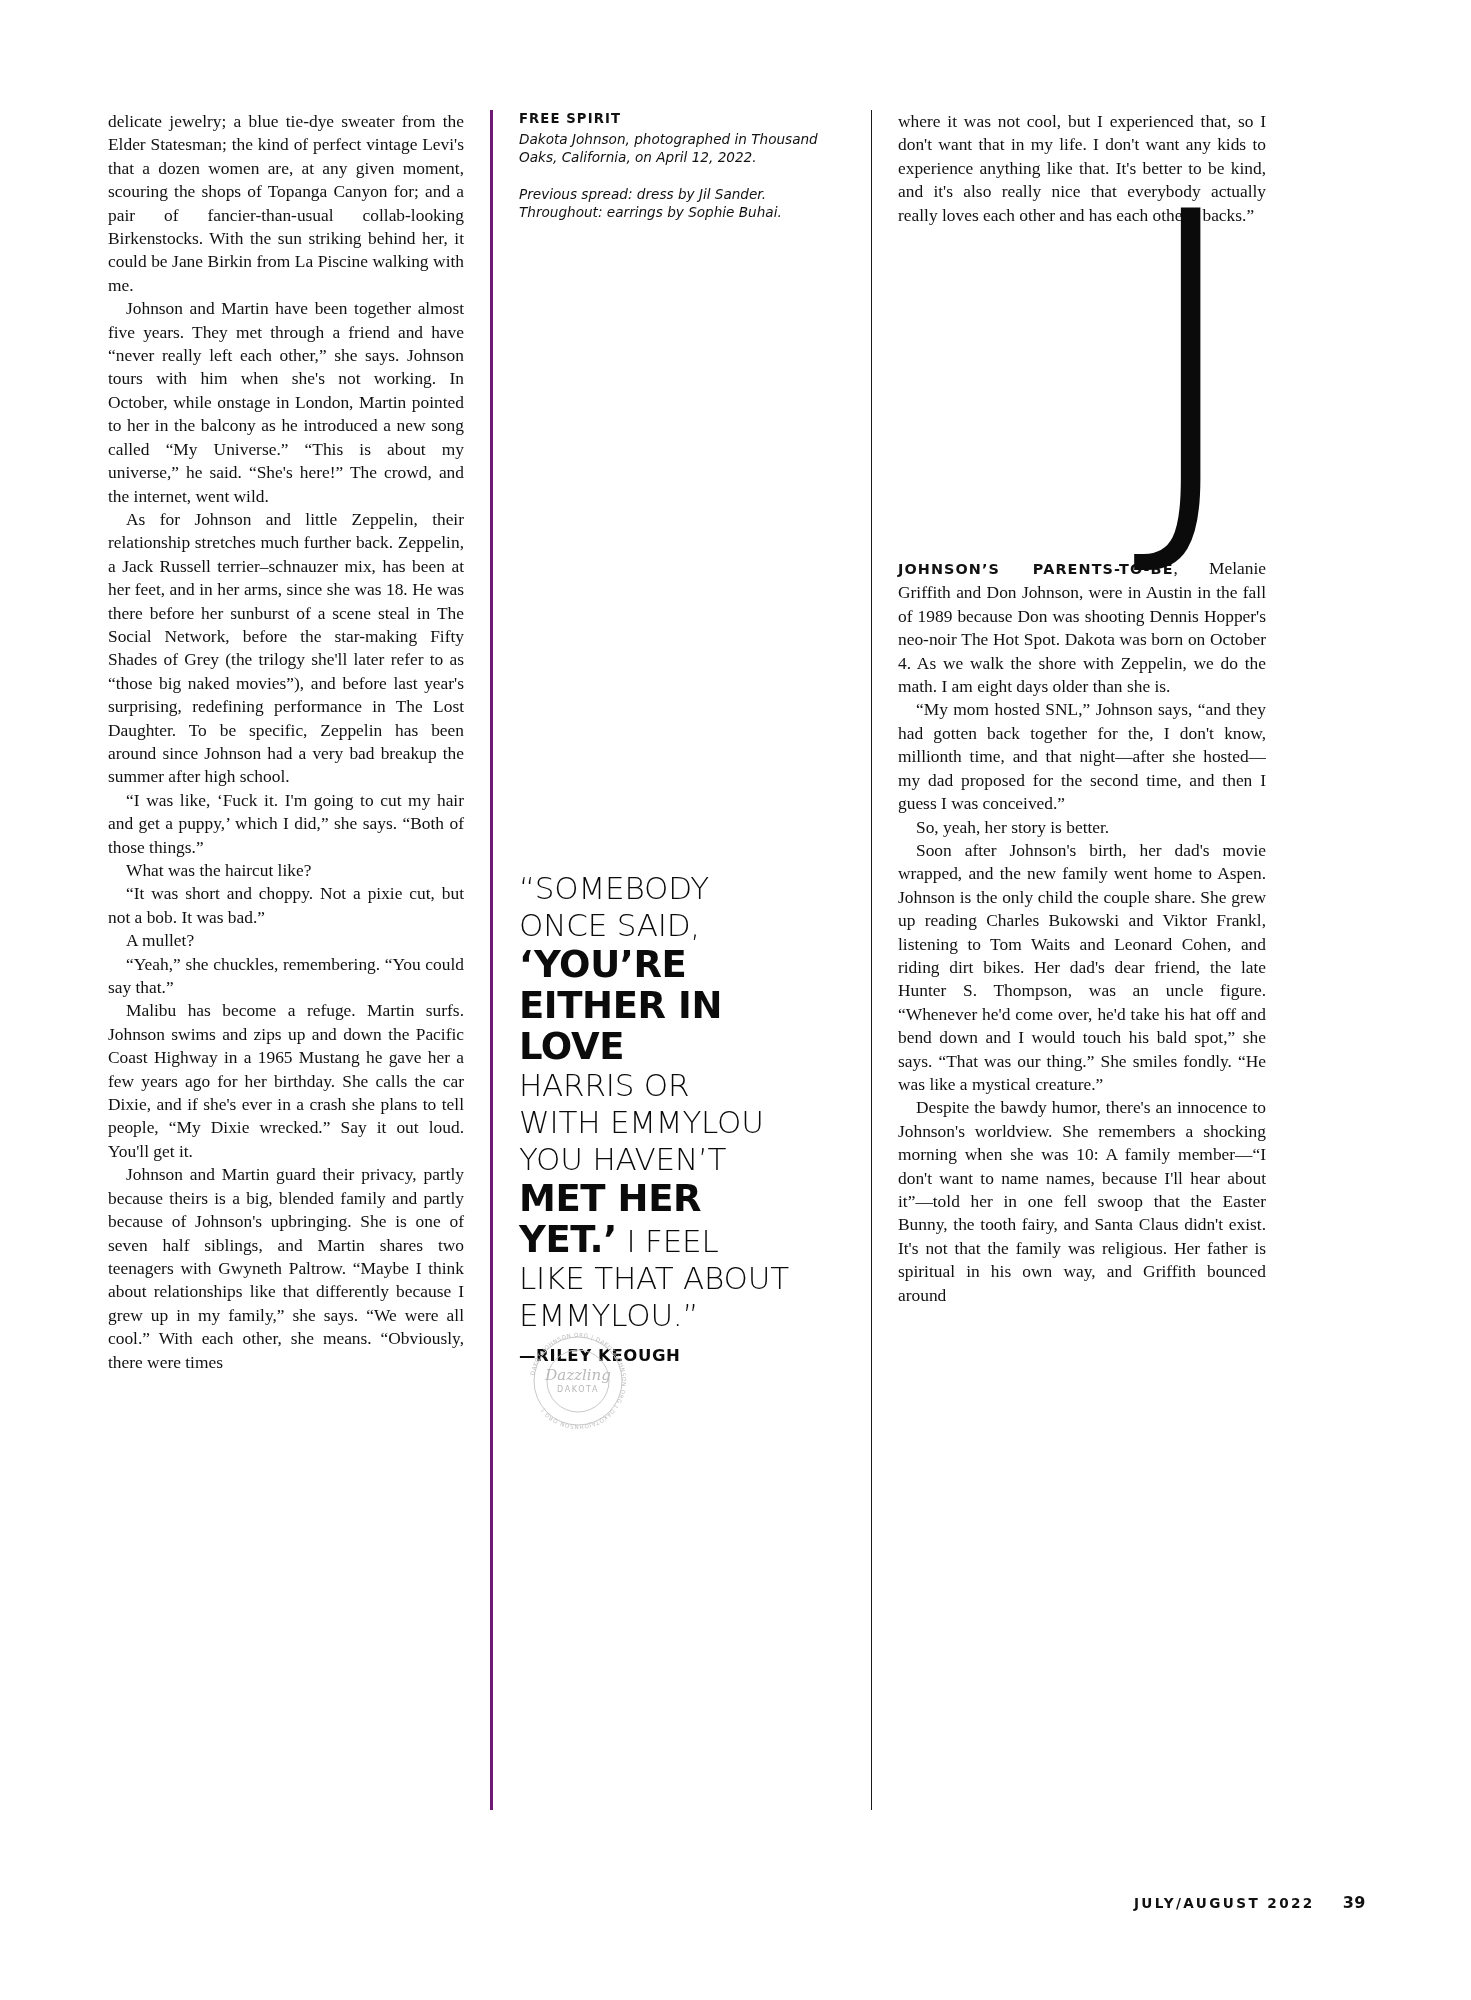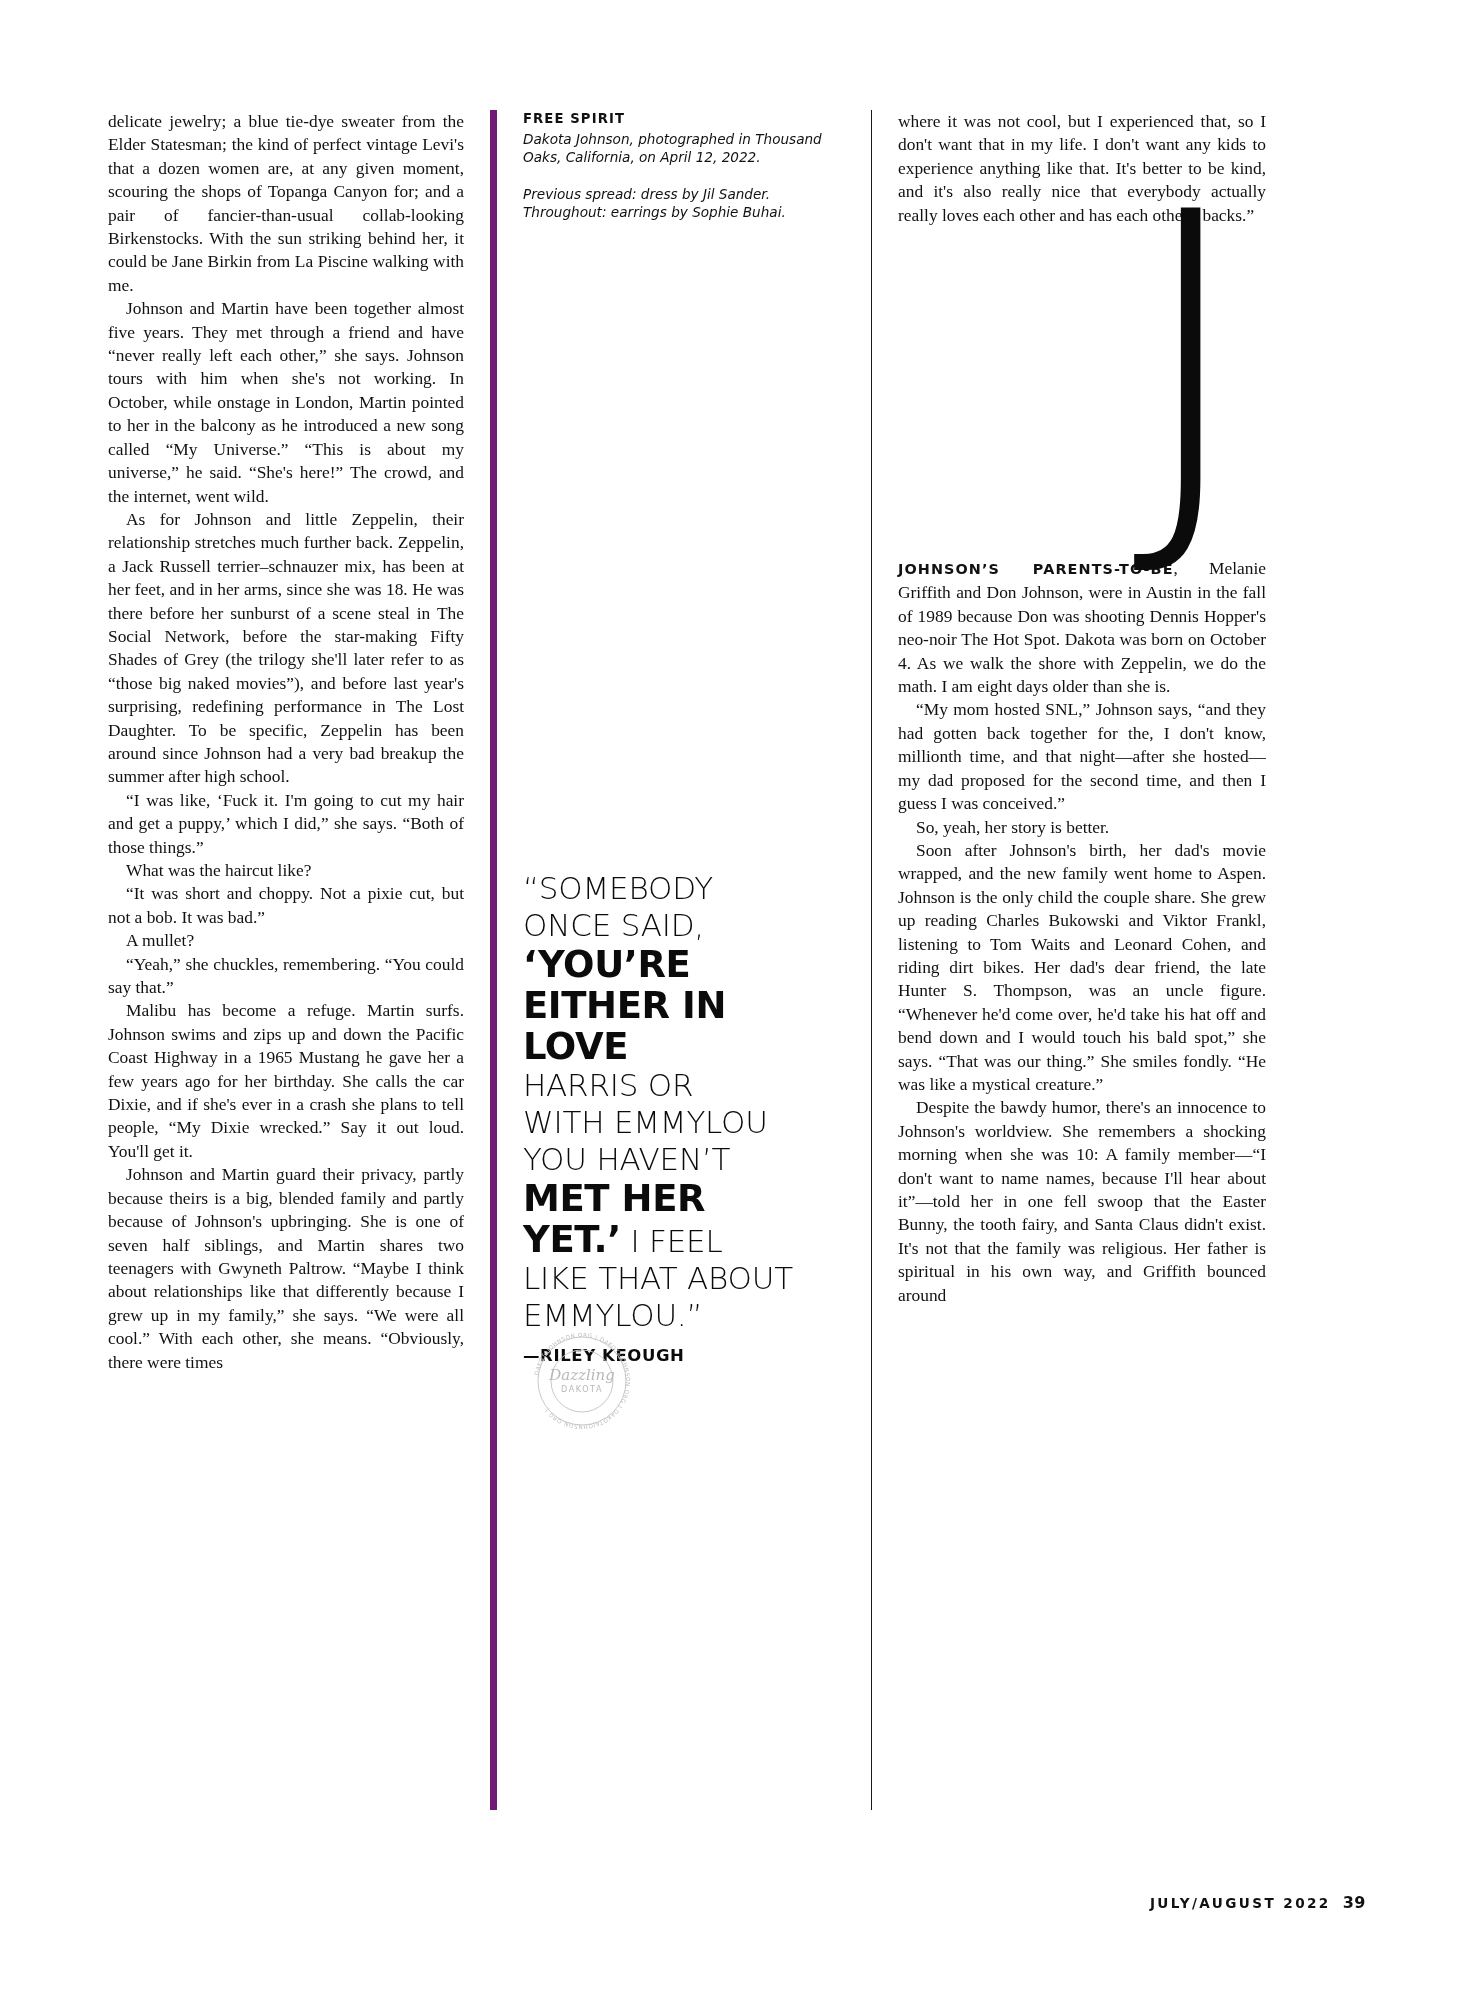--- a/index.html
+++ b/index.html
@@ -35,21 +35,21 @@
     box-sizing: border-box;
   }
   .col-left {
     width: 382px;
     padding-right: 26px;
   }
   .col-mid {
     width: 382px;
     padding-left: 26px;
     padding-right: 26px;
-    border-left: 7px solid #701a75;
+    border-left: 3px solid #701a75;
     border-right: 1px solid #1a1a1a;
   }
   .col-right {
     width: 394px;
     padding-left: 26px;
   }
 
   
   .body-text {
     font-family: "Liberation Serif", serif;
@@ -159,21 +159,21 @@
 
   
   .footer {
     position: absolute;
     left: 116px;
     right: 105px;
     bottom: 88px;
     display: flex;
     justify-content: flex-end;
     align-items: baseline;
-    gap: 12px;
+    gap: 28px;
     font-family: "DejaVu Sans", sans-serif;
   }
   .footer .issue {
     font-size: 13.6px;
     font-weight: bold;
     letter-spacing: 2.4px;
   }
   .footer .pageno {
     font-size: 16px;
     font-weight: bold;

